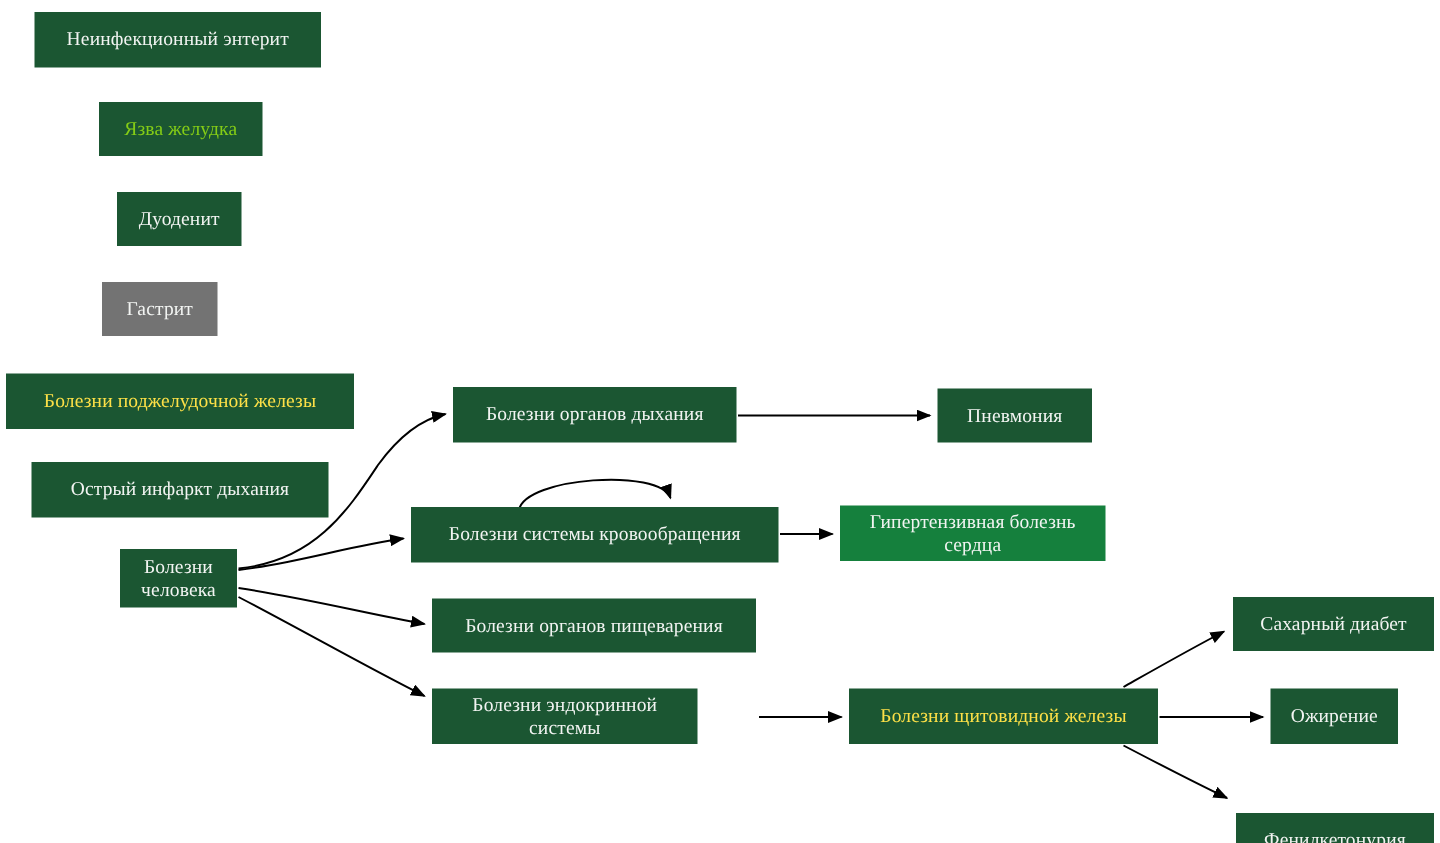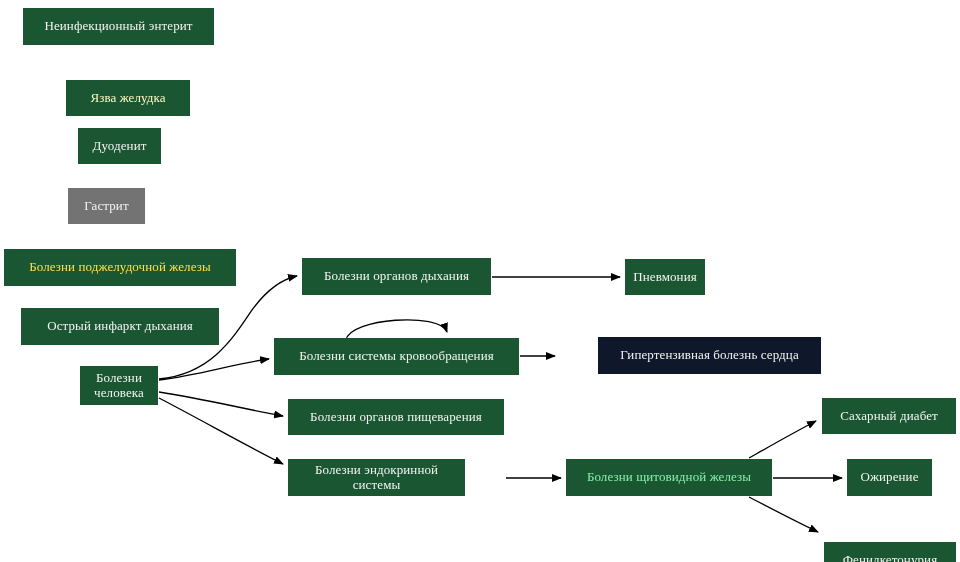--- a/index.html
+++ b/index.html
@@ -65,32 +65,32 @@
         <path d="M 520,356 L 555,356" fill="none" stroke="#000000" stroke-width="1.3" marker-end="url(#arrowhead)"></path>
         <path d="M 506,478 L 561,478" fill="none" stroke="#000000" stroke-width="1.3" marker-end="url(#arrowhead)"></path>
         <path d="M 749,458 C 772,445 793,433 816,421" fill="none" stroke="#000000" stroke-width="1.3" marker-end="url(#arrowhead)"></path>
         <path d="M 773,478 L 842,478" fill="none" stroke="#000000" stroke-width="1.3" marker-end="url(#arrowhead)"></path>
         <path d="M 749,497 C 772,509 795,521 818,532" fill="none" stroke="#000000" stroke-width="1.3" marker-end="url(#arrowhead)"></path>
       </g>
   </svg>
 
   <div id="nodes">
       <div class="node" style="left: 23px; top: 8px; width: 191px; height: 37px; background: rgb(27, 86, 50); color: rgb(242, 244, 242);"><span>Неинфекционный энтерит</span></div>
-      <div class="node" style="left: 66px; top: 80px; width: 124px; height: 36px; background: rgb(27, 86, 50); color: #fef9c3;"><span>Язва желудка</span></div>
+      <div class="node" style="left: 66px; top: 68px; width: 109px; height: 36px; background: rgb(27, 86, 50); color: #84cc16;"><span>Язва желудка</span></div>
       <div class="node" style="left: 78px; top: 128px; width: 83px; height: 36px; background: rgb(27, 86, 50); color: rgb(242, 244, 242);"><span>Дуоденит</span></div>
       <div class="node" style="left: 68px; top: 188px; width: 77px; height: 36px; background: #737373; color: rgb(242, 244, 242);"><span>Гастрит</span></div>
       <div class="node" style="left: 4px; top: 249px; width: 232px; height: 37px; background: rgb(27, 86, 50); color: #fde047;"><span>Болезни поджелудочной железы</span></div>
       <div class="node" style="left: 21px; top: 308px; width: 198px; height: 37px; background: rgb(27, 86, 50); color: rgb(242, 244, 242);"><span>Острый инфаркт дыхания</span></div>
       <div class="node" style="left: 80px; top: 366px; width: 78px; height: 39px; background: rgb(27, 86, 50); color: rgb(242, 244, 242);"><span>Болезни
 человека</span></div>
       <div class="node" style="left: 302px; top: 258px; width: 189px; height: 37px; background: rgb(27, 86, 50); color: rgb(242, 244, 242);"><span>Болезни органов дыхания</span></div>
-      <div class="node" style="left: 625px; top: 259px; width: 80px; height: 36px; background: rgb(27, 86, 50); color: rgb(242, 244, 242);"><span>Пневмония</span></div>
+      <div class="node" style="left: 625px; top: 259px; width: 103px; height: 36px; background: rgb(27, 86, 50); color: rgb(242, 244, 242);"><span>Пневмония</span></div>
       <div class="node" style="left: 274px; top: 338px; width: 245px; height: 37px; background: rgb(27, 86, 50); color: rgb(242, 244, 242);"><span>Болезни системы кровообращения</span></div>
-      <div class="node" style="left: 560px; top: 337px; width: 223px; height: 37px; background: #0f172a; color: rgb(242, 244, 242); margin-left: 38px;"><span>Гипертензивная болезнь сердца</span></div>
+      <div class="node" style="left: 560px; top: 337px; width: 177px; height: 37px; background: #15803d; color: rgb(242, 244, 242);"><span>Гипертензивная болезнь сердца</span></div>
       <div class="node" style="left: 288px; top: 399px; width: 216px; height: 36px; background: rgb(27, 86, 50); color: rgb(242, 244, 242);"><span>Болезни органов пищеварения</span></div>
       <div class="node" style="left: 288px; top: 459px; width: 177px; height: 37px; background: rgb(27, 86, 50); color: rgb(242, 244, 242);"><span>Болезни эндокринной системы</span></div>
-      <div class="node" style="left: 566px; top: 459px; width: 206px; height: 37px; background: rgb(27, 86, 50); color: #86efac;"><span>Болезни щитовидной железы</span></div>
+      <div class="node" style="left: 566px; top: 459px; width: 206px; height: 37px; background: rgb(27, 86, 50); color: #fde047;"><span>Болезни щитовидной железы</span></div>
       <div class="node" style="left: 822px; top: 398px; width: 134px; height: 36px; background: rgb(27, 86, 50); color: rgb(242, 244, 242);"><span>Сахарный диабет</span></div>
       <div class="node" style="left: 847px; top: 459px; width: 85px; height: 37px; background: rgb(27, 86, 50); color: rgb(242, 244, 242);"><span>Ожирение</span></div>
       <div class="node" style="left: 824px; top: 518px; width: 132px; height: 37px; background: rgb(27, 86, 50); color: rgb(242, 244, 242); margin-top: 24px;"><span>Фенилкетонурия</span></div>
     </div>
 
 </div>
 
 </body></html>

